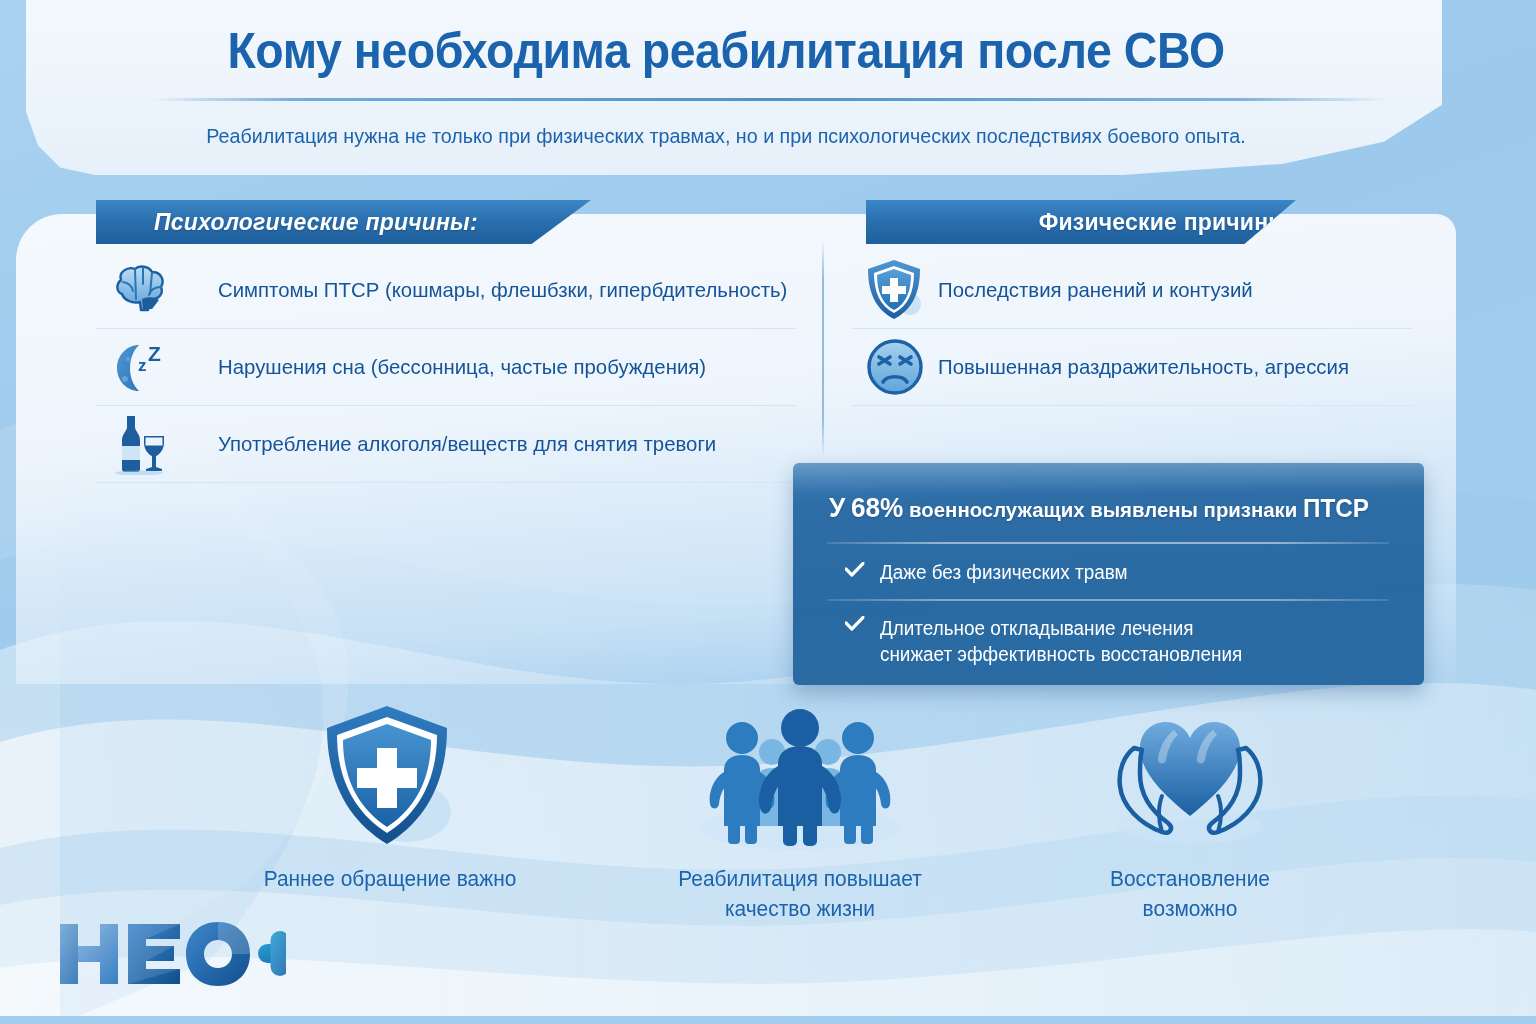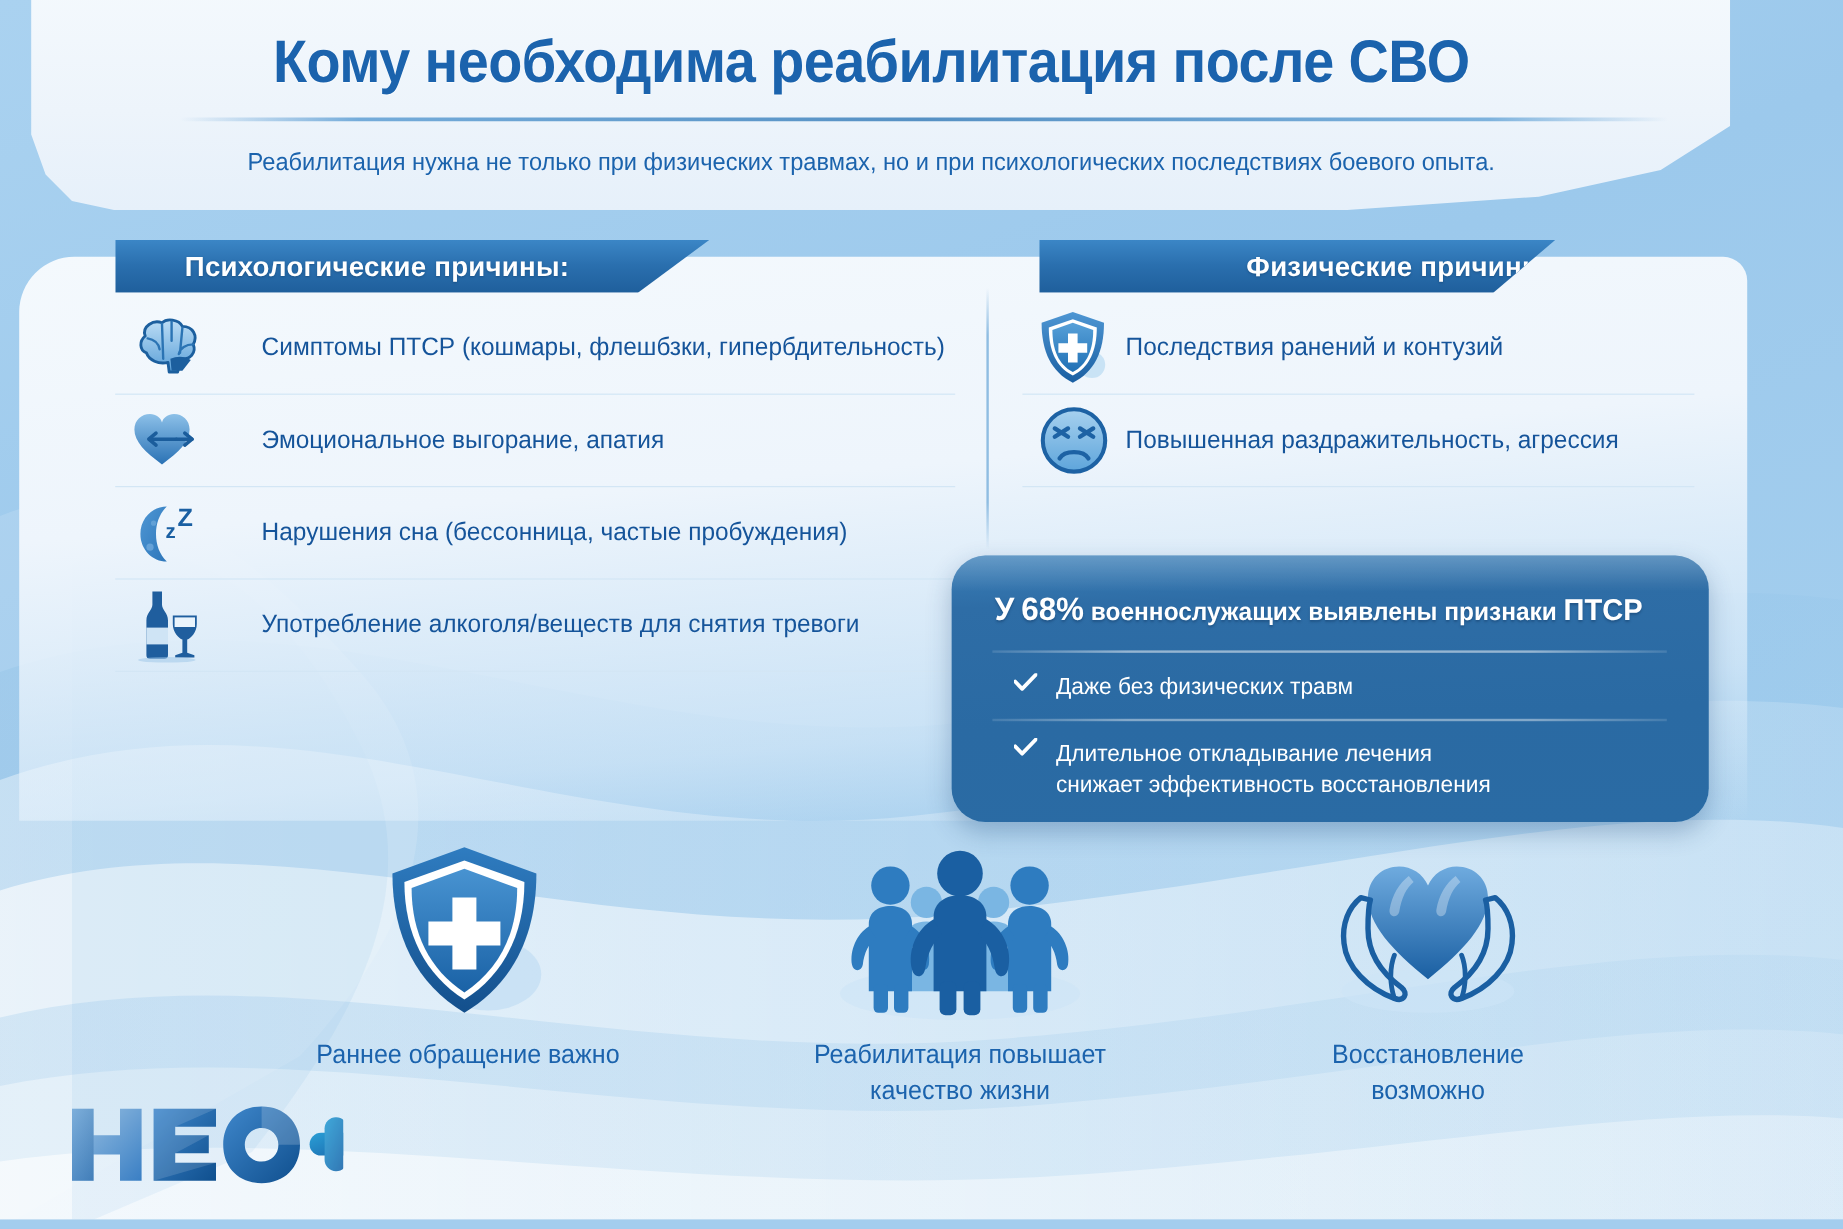--- a/index.html
+++ b/index.html
@@ -52,21 +52,21 @@
   }
 
   
   .ribbon{
     position:absolute;height:44px;
     background:linear-gradient(180deg,#3b86c6 0%,#2a6fae 48%,#1f5f9c 100%);
     display:flex;align-items:center;
     box-shadow:0 3px 7px rgba(25,70,120,.30);
   }
   .ribbon-l{left:96px;top:200px;width:495px;
-    clip-path:polygon(0 0,100% 0,88% 100%,0 100%);}
+    clip-path:polygon(0 0,100% 0,88% 100%,0 100%);font-style:italic;}
   .ribbon-r{left:866px;top:200px;width:430px;
     clip-path:polygon(0 0,100% 0,88% 100%,0 100%);justify-content:flex-end;}
   .ribbon-text{
     color:#fff;font-size:23px;font-weight:bold;padding-left:58px;
     letter-spacing:.2px;text-shadow:0 1px 2px rgba(15,55,95,.45);
   }
   .ribbon-r .ribbon-text{padding-left:46px;}
 
   
   .list{position:absolute;}
@@ -85,21 +85,21 @@
   .row-txt{
     font-size:21px;color:#15549a;font-weight:500;
     transform:scaleX(.97);transform-origin:left center;white-space:nowrap;
   }
   .list-left .row:nth-child(5) .row-txt{font-size:20.5px;}
 
   
   .stat-card{
     position:absolute;left:793px;top:463px;width:631px;height:222px;
     background:linear-gradient(178deg,#3b7fb8 0%,#2e6da6 18%,#2a6aa3 60%,#2a6ba4 100%);
-    border-radius:28px;
+    border-radius:6px;
     box-shadow:0 8px 20px rgba(25,70,120,.30);
     overflow:hidden;
   }
   .stat-gloss{
     position:absolute;left:0;top:0;width:100%;height:30px;
     background:linear-gradient(180deg,rgba(255,255,255,.22),rgba(255,255,255,0));
   }
   .stat-head{
     position:absolute;left:36px;top:30px;width:560px;
     color:#fff;font-size:21px;font-weight:600;white-space:nowrap;
@@ -200,38 +200,20 @@
               </linearGradient>
             </defs>
           <path d="M13,16 C10,8 20,2 27,5 C31,1 41,2 44,8 C53,8 57,16 53,23 C56,30 50,36 43,35 L40,46 L33,46 L32,38 C24,40 16,36 14,30 C8,28 8,20 13,16 Z" fill="url(#brg)" stroke="#1c5f9e" stroke-width="2.4" stroke-linejoin="round"></path>
           <path d="M27,6 L28,35 M35,4 L35,20 M44,9 L42,30 M15,18 C21,19 24,22 25,27 M53,23 C47,23 42,26 41,31" fill="none" stroke="#2b74b4" stroke-width="2" stroke-linecap="round"></path>
           <path d="M34,35 C40,32 47,33 51,36 L44,45 L35,45 Z" fill="#1c5f9e"></path>
         </svg>
       </span>
       <span class="row-txt">Симптомы ПТСР (кошмары, флешбзки, гипербдительность)</span>
     </div>
 
-    <div class="row">
-      <span class="row-ico">
-        <svg width="60" height="52" viewBox="0 0 60 52">
-          <defs>
-              <linearGradient id="hrg" x1="0" y1="0" x2="0" y2="1">
-            <stop offset="0" stop-color="#8cc0e8"></stop>
-                <stop offset="1" stop-color="#2a72b5"></stop>
-              </linearGradient>
-            </defs>
-          <path d="M26,46 C12,36 3,27 3,17 C3,9 9,4 16,4 C21,4 25,7 26,11 C27,7 31,4 36,4 C43,4 49,9 49,17 C49,27 40,36 26,46 Z" fill="url(#hrg)"></path>
-          <path d="M16,25 L38,25" stroke="#1b5d9c" stroke-width="3" stroke-linecap="round"></path>
-          <path d="M21,20 L15,25 L21,30" fill="none" stroke="#1b5d9c" stroke-width="3" stroke-linecap="round" stroke-linejoin="round"></path>
-          <path d="M45,20 L51,25 L45,30" fill="none" stroke="#1b5d9c" stroke-width="3" stroke-linecap="round" stroke-linejoin="round"></path>
-          <path d="M38,25 L51,25" stroke="#1b5d9c" stroke-width="3" stroke-linecap="round"></path>
-        </svg>
-      </span>
-      <span class="row-txt">Эмоциональное выгорание, апатия</span>
-    </div>
 
 
     <div class="row">
       <span class="row-ico">
         <svg width="68" height="56" viewBox="0 0 68 56">
           <defs>
               <linearGradient id="mng" x1="0" y1="0" x2="1" y2="1">
             <stop offset="0" stop-color="#4f97d4"></stop>
                 <stop offset="1" stop-color="#2d76ba"></stop>
               </linearGradient>

